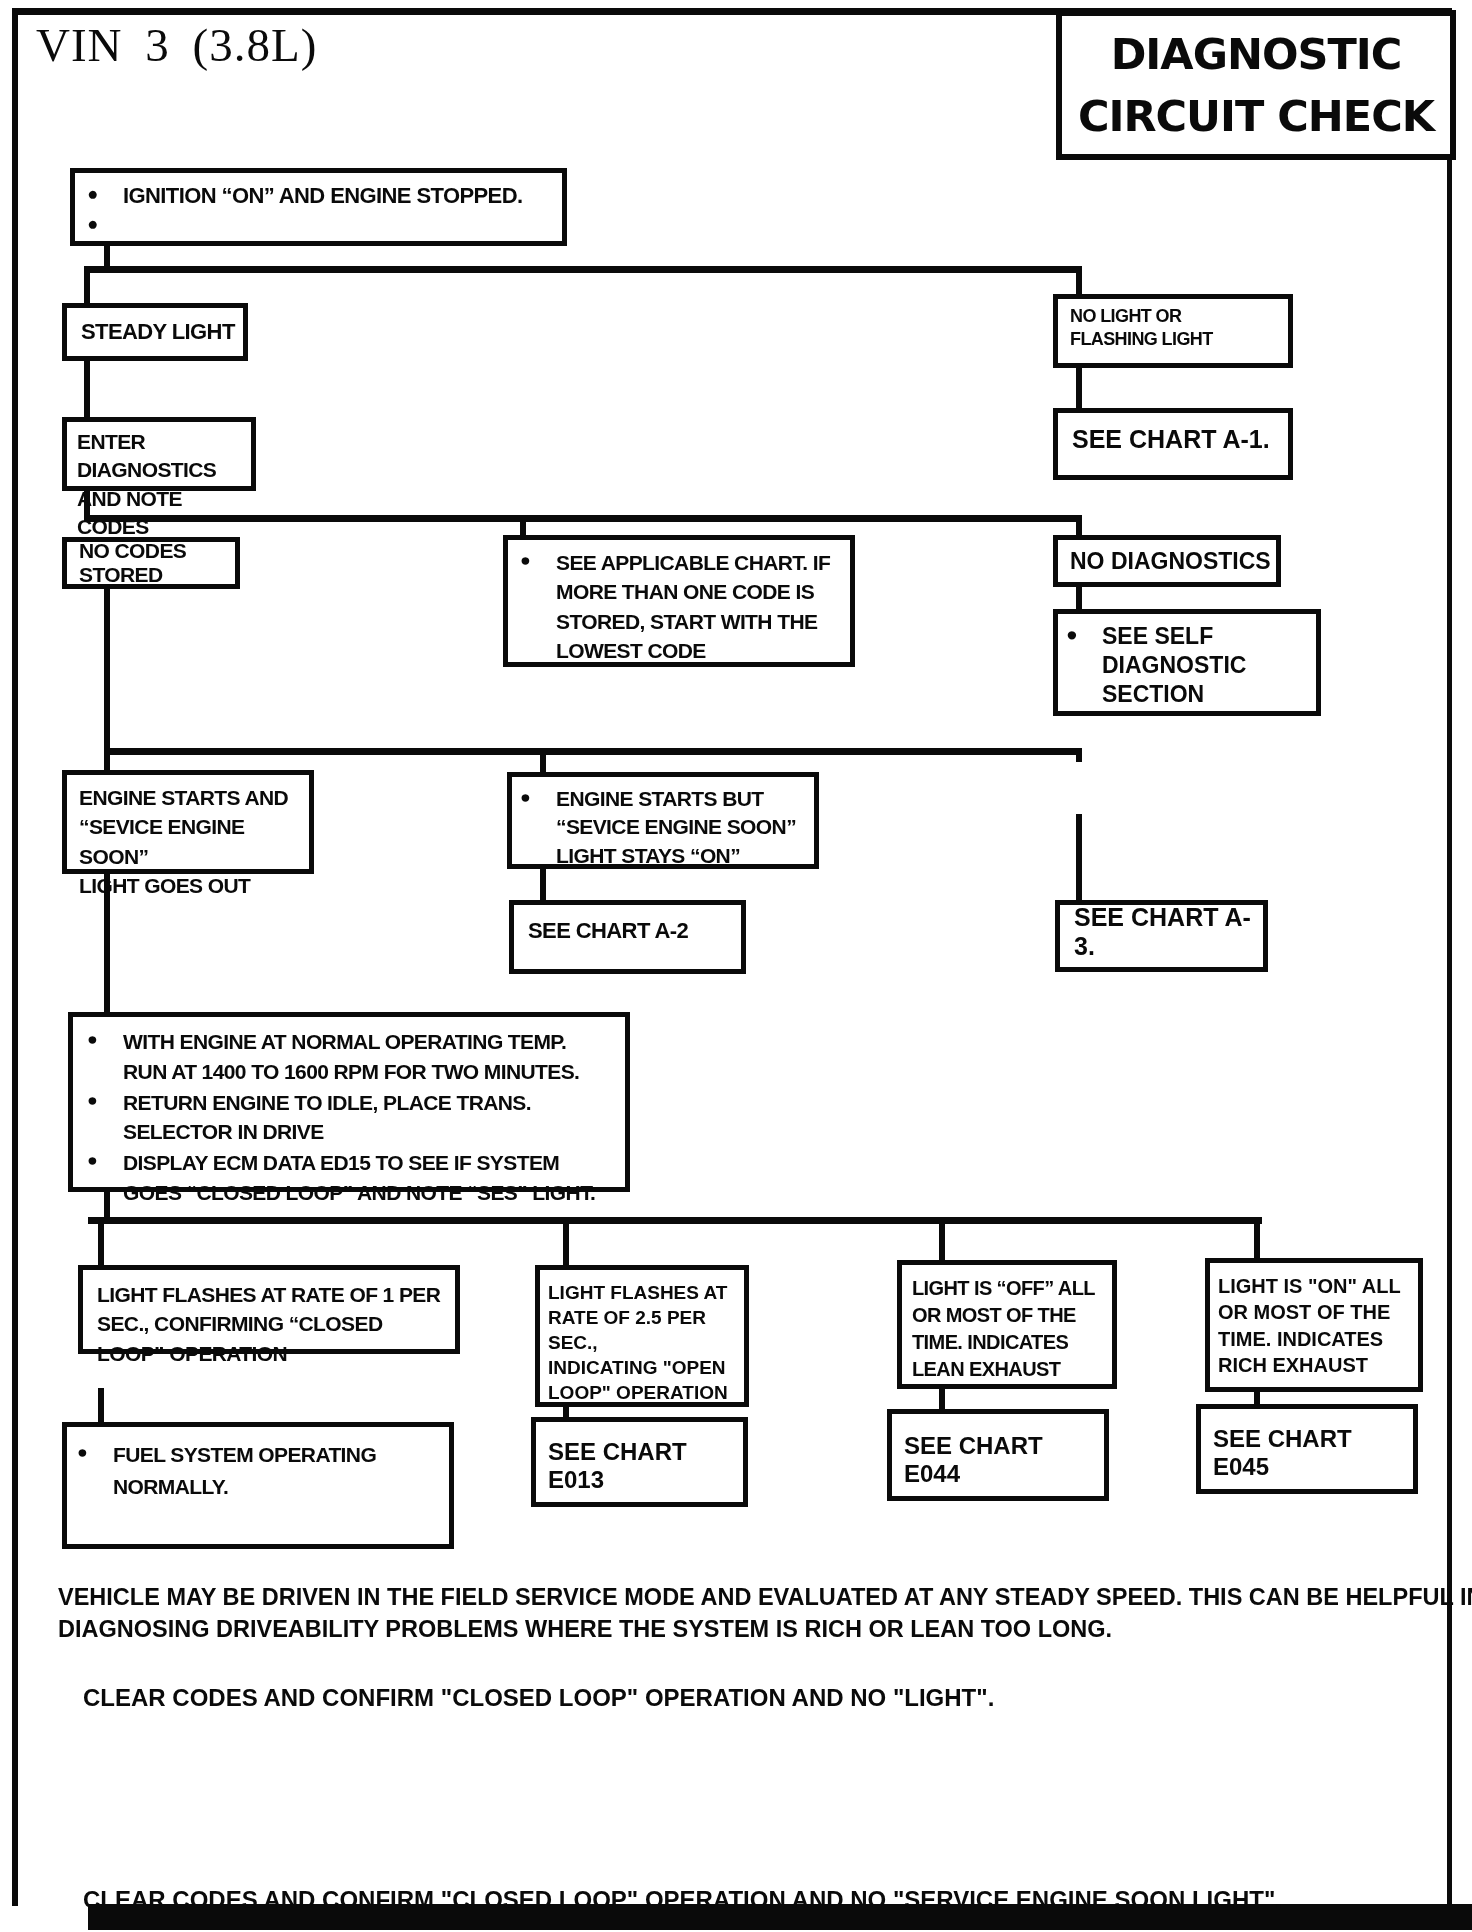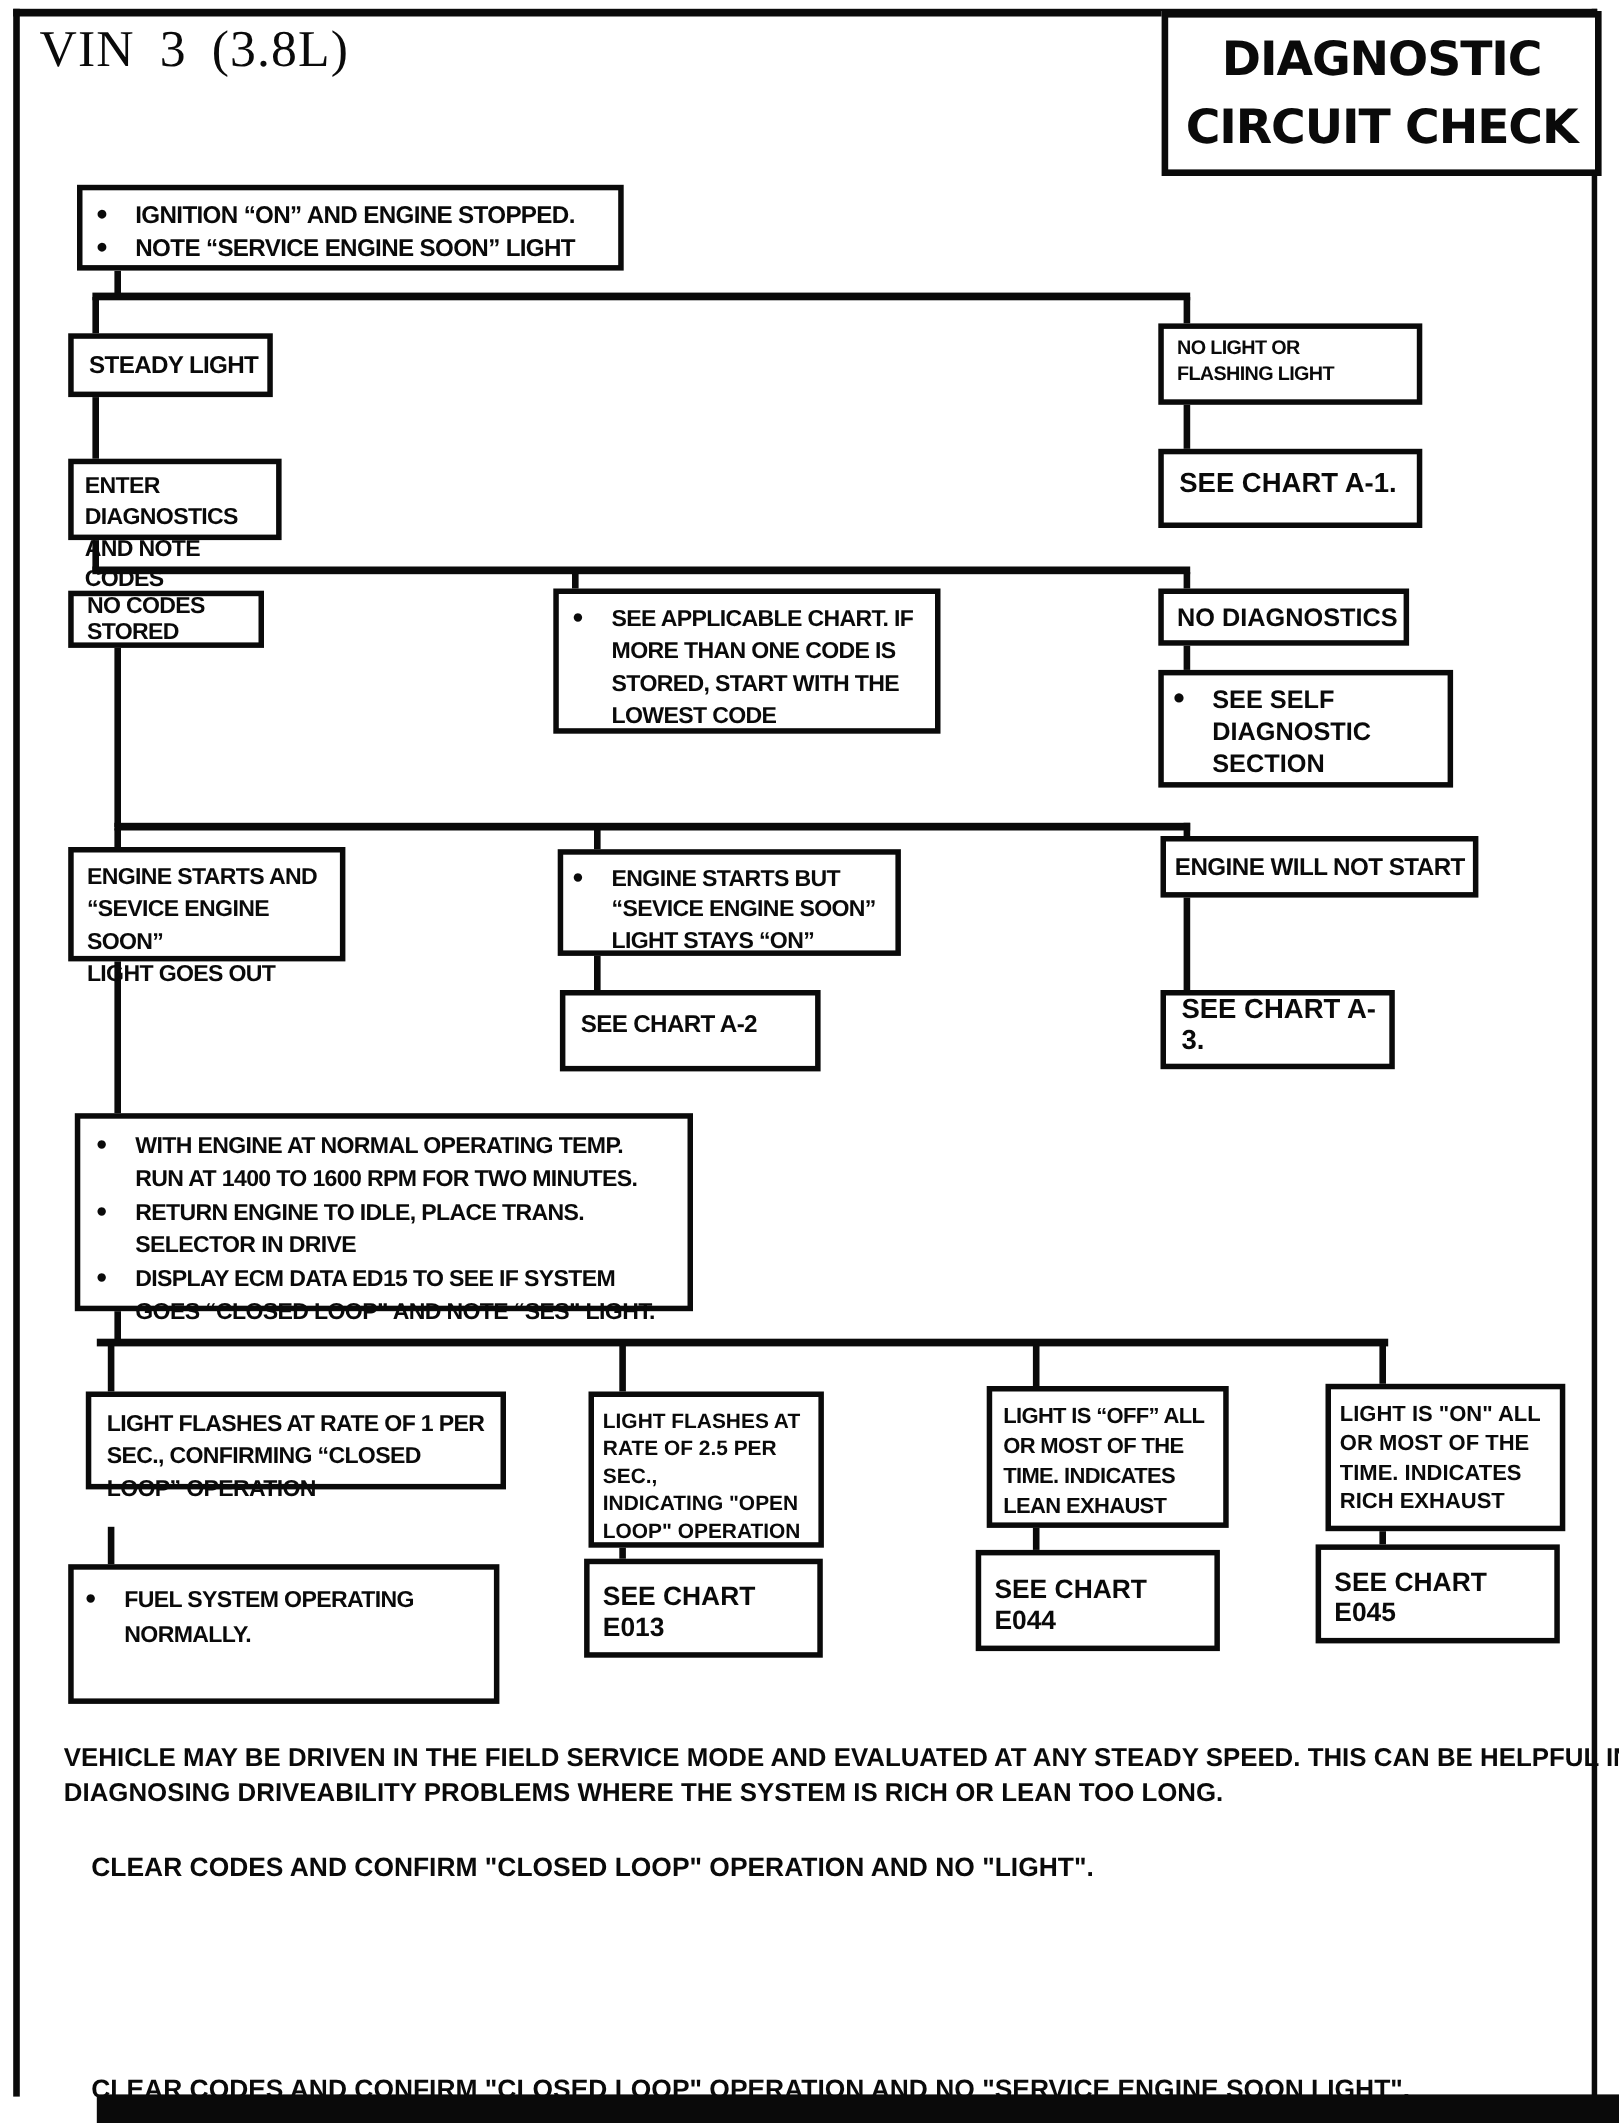--- a/index.html
+++ b/index.html
@@ -103,21 +103,20 @@
   <div class="cn" style="left:939px;top:1387px;width:6px;height:24px;"></div>
   <div class="cn" style="left:1254px;top:1390px;width:6px;height:16px;"></div>
 
   <div class="node t-cond" id="b-start">
     <div class="brow">
       <span class="dot">●</span>
       <span class="lines">IGNITION “ON” AND ENGINE STOPPED.</span>
     </div>
     <div class="brow">
       <span class="dot">●</span>
-      <span class="lines">NOTE “SERVICE ENGINE SOON” LIGHT</span>
     </div>
   </div>
 
   <div class="node t-cond vcenter" id="b-steady">
     <span>STEADY LIGHT</span>
   </div>
 
   <div class="node t-cond" id="b-no-light">
     <span class="lines">NO LIGHT OR
 FLASHING LIGHT</span>
@@ -167,23 +166,20 @@
 
   <div class="node t-cond" id="b-starts-on">
     <div class="brow">
       <span class="dot">●</span>
       <span class="lines">ENGINE STARTS BUT
 “SEVICE ENGINE SOON”
 LIGHT STAYS “ON”</span>
     </div>
   </div>
 
-  <div class="node t-reg vcenter" id="b-no-start">
-    <span>ENGINE WILL NOT START</span>
-  </div>
 
   <div class="node t-cond vcenter" id="b-a2">
     <span>SEE CHART A-2</span>
   </div>
 
   <div class="node t-reg vcenter" id="b-a3">
     <span>SEE CHART A-3.</span>
   </div>
 
   <div class="node t-cond" id="b-warmup">

